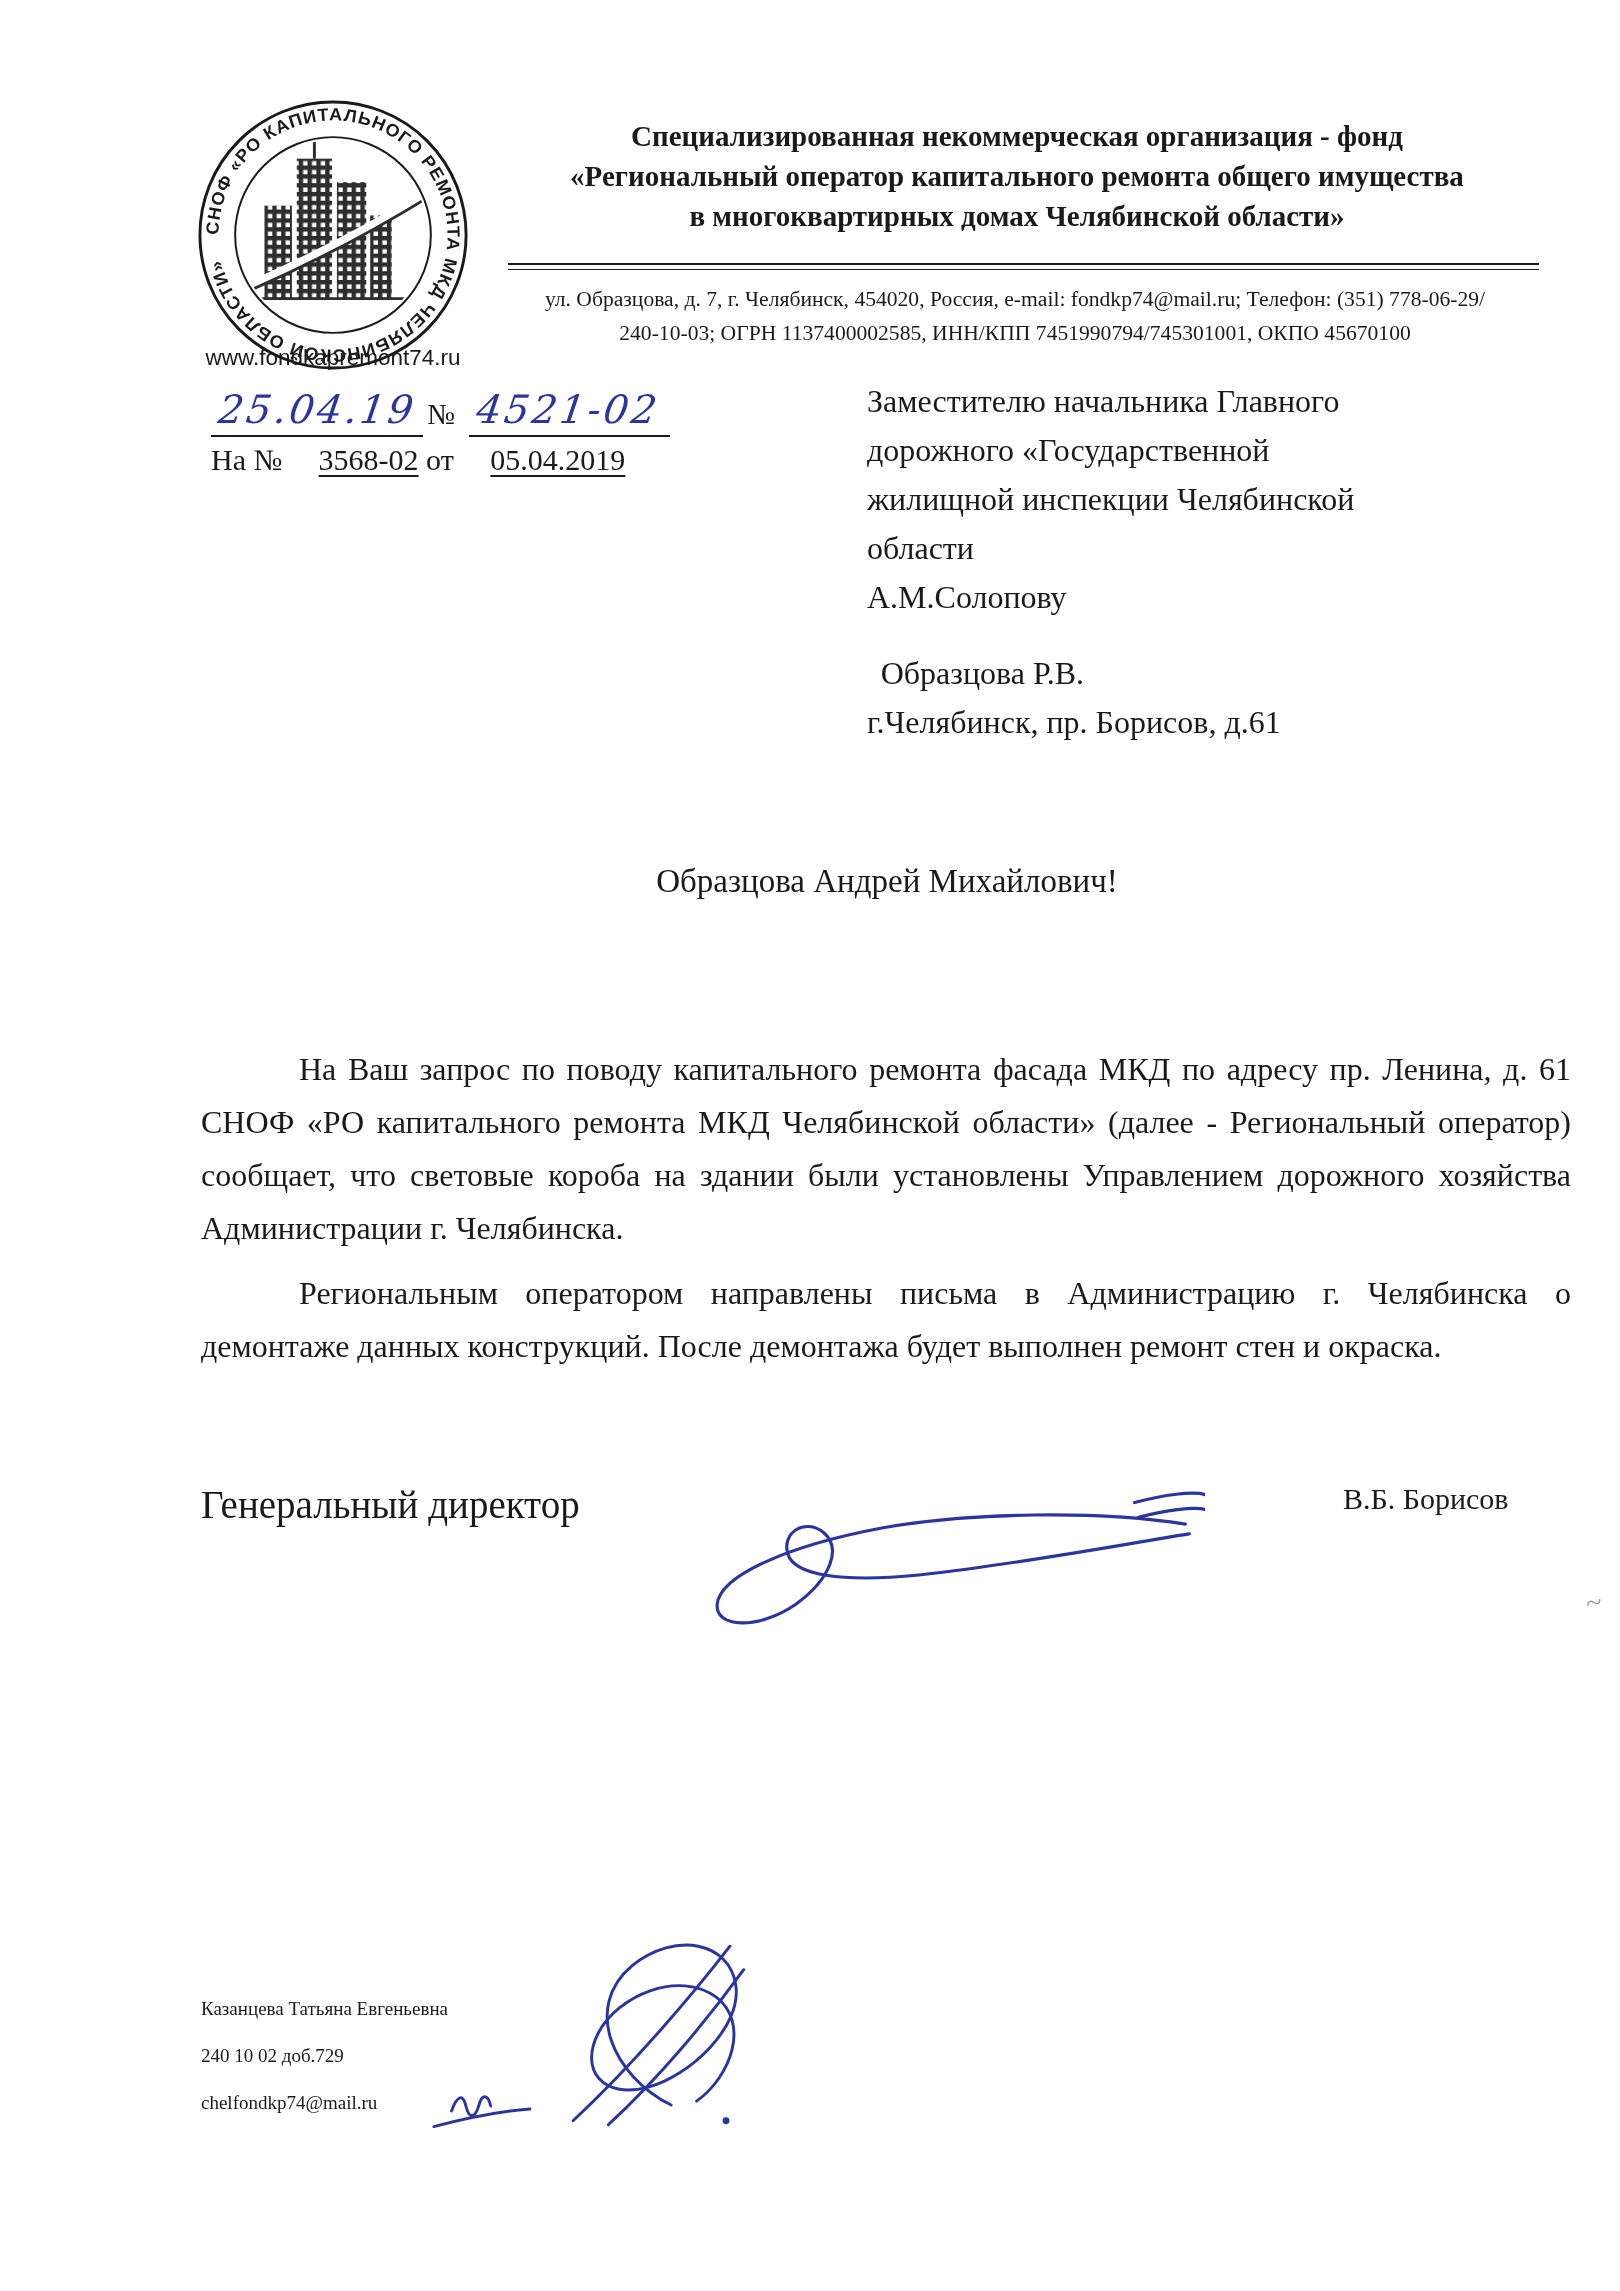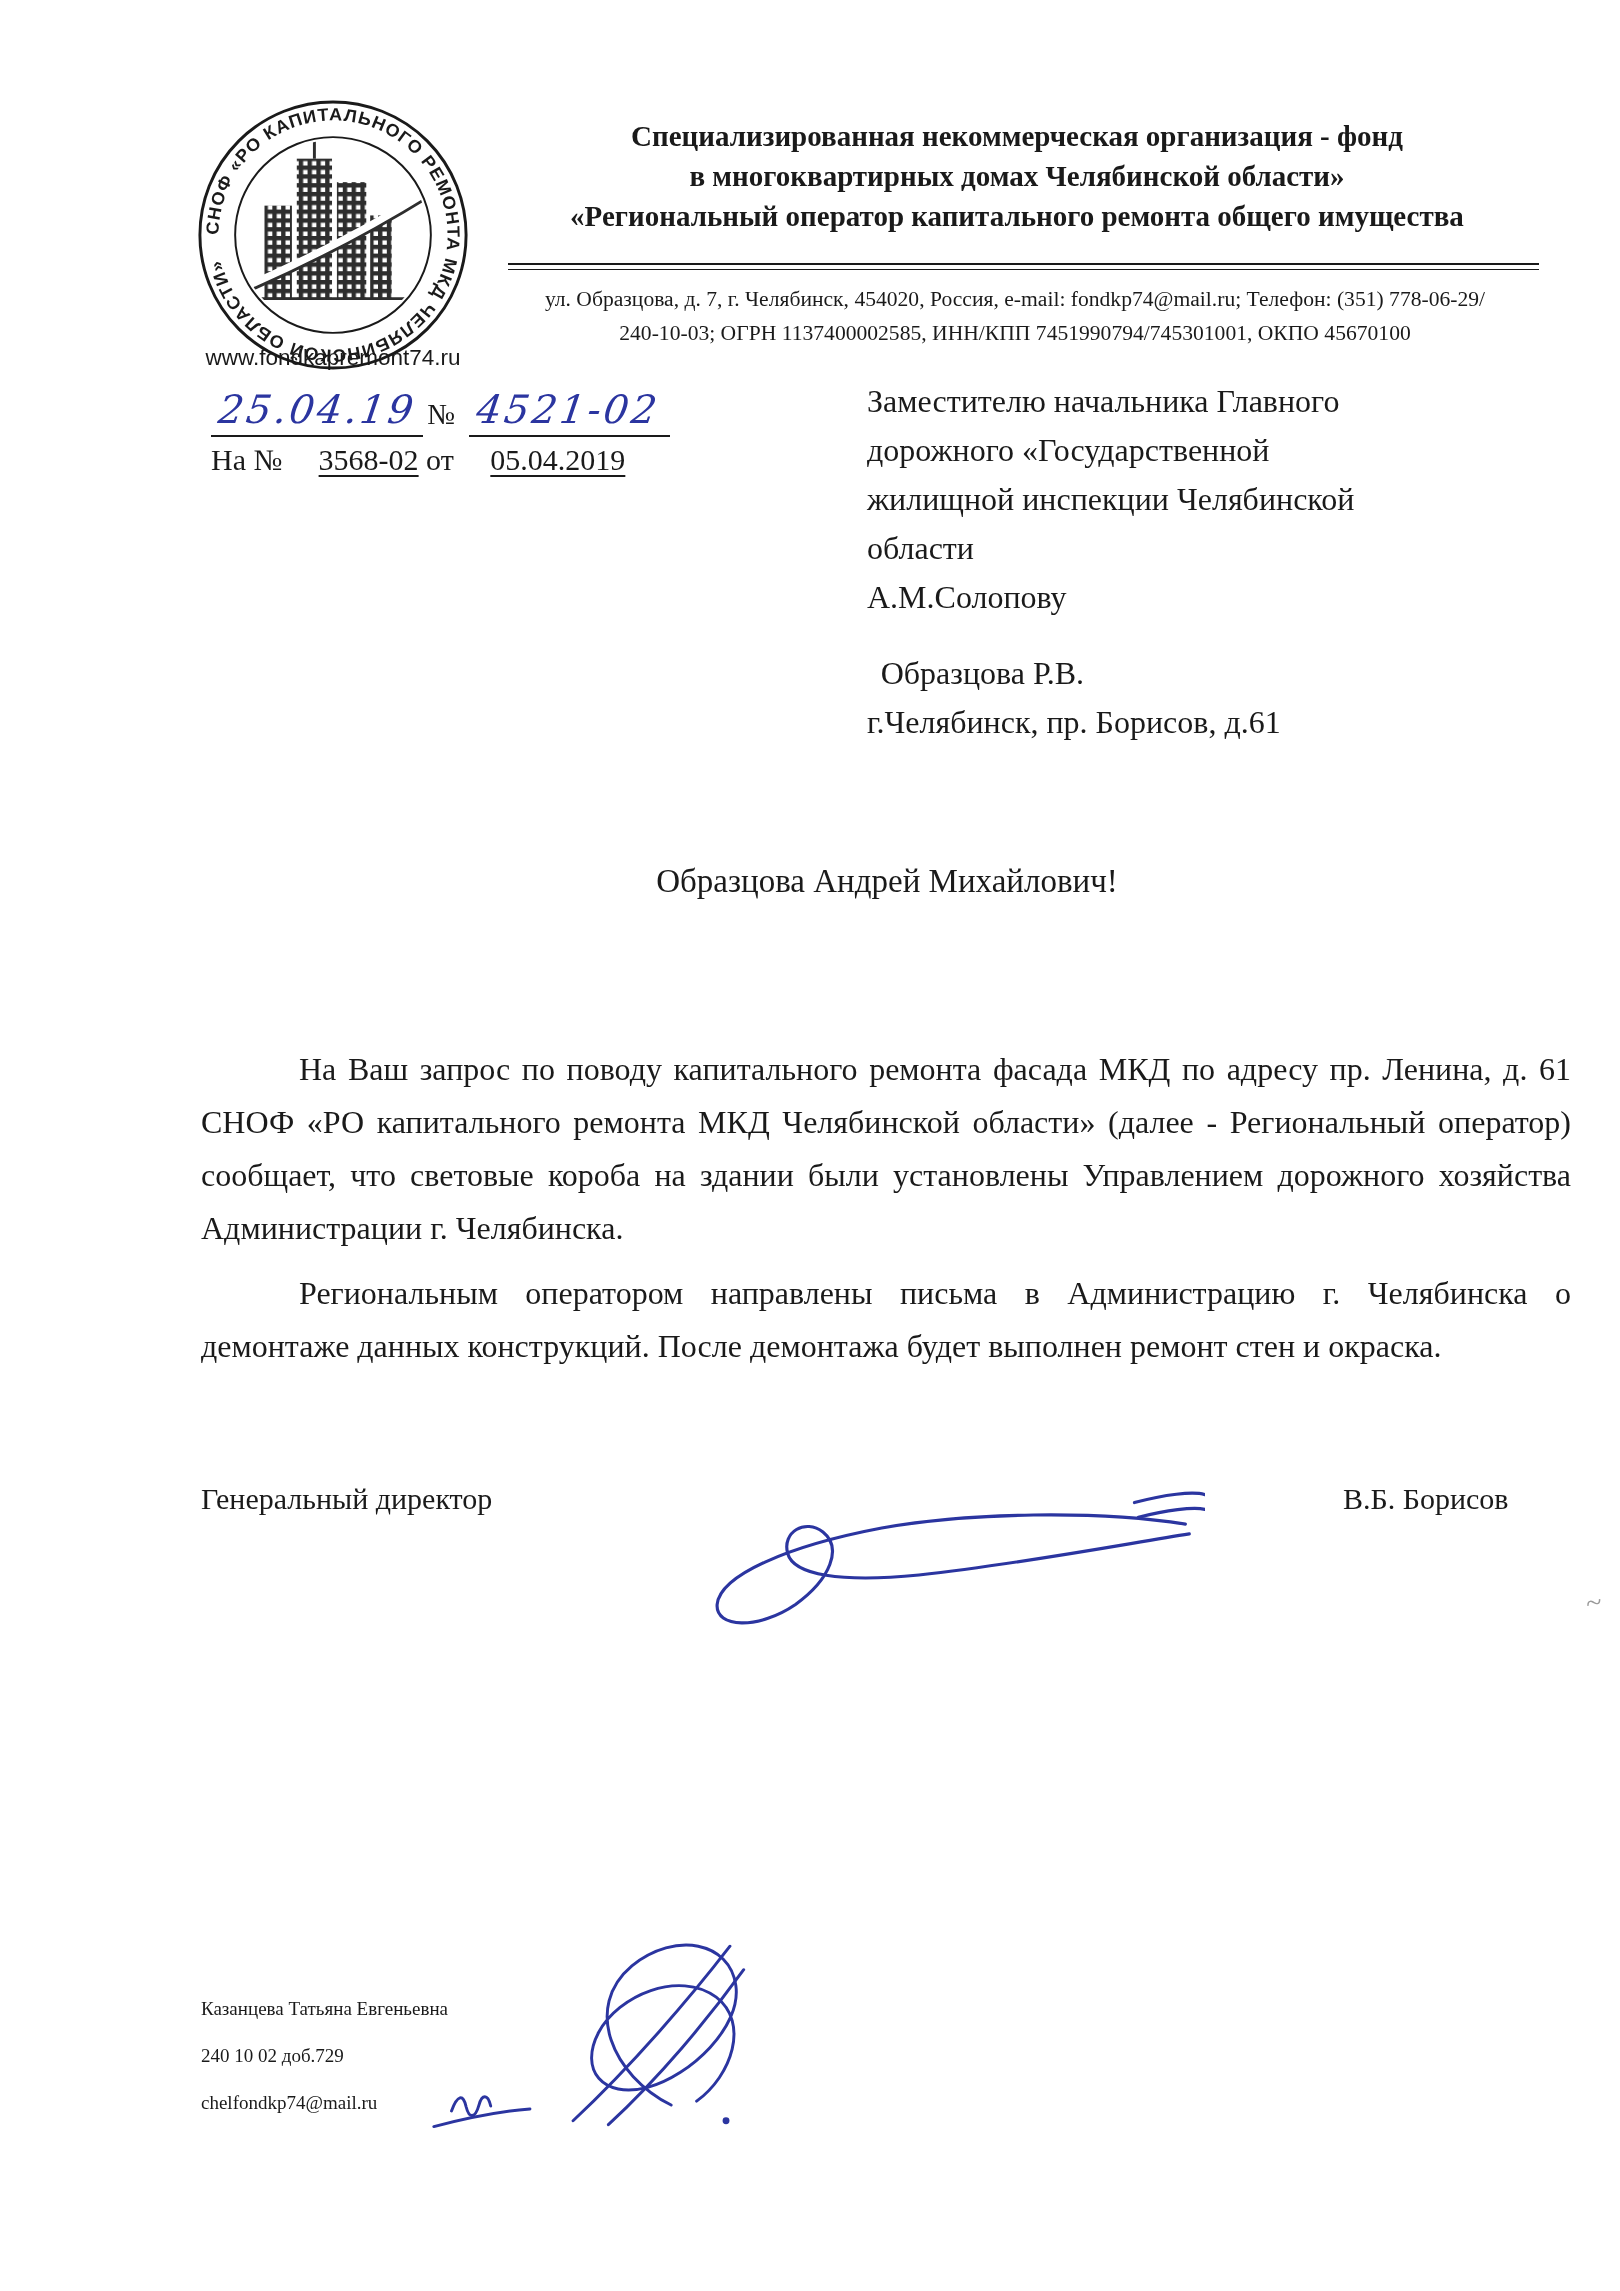--- a/index.html
+++ b/index.html
@@ -47,21 +47,21 @@
 
   
   .salutation { left:201px; top:863px; width:1372px; text-align:center; font-size:33px; }
 
   
   .body-text { left:201px; top:1031px; width:1370px;
     font-size:32px; line-height:53px; text-align:justify; }
   .body-text p { text-indent:98px;margin-top:12px; }
 
   
-  .sig-title { left:201px; top:1482px; font-size:30px; }
+  .sig-title { left:201px; top:1482px; font-size:39px; }
   .sig-name  { left:1343px; top:1482px; font-size:30px; }
   .sig-main  { left:676px; top:1475px; width:529px; height:157px; }
 
   
   .stray { left:1586px; top:1586px; font-size:29px; color:#9a9a9a;
     transform:rotate(-10deg); }
 
   
   .footer-block { left:201px; top:1985px; font-size:19px; line-height:47px; }
   .sig-footer { left:426px; top:1926px; width:402px; height:211px; }
@@ -96,22 +96,22 @@
     <line x1="121" y1="38" x2="121" y2="62" stroke="#2e2e2e" stroke-width="3"></line>
     <path d="M 45 196 C 110 168 180 132 238 96" fill="none" stroke="#ffffff" stroke-width="9"></path>
     <path d="M 45 201 C 110 173 180 137 238 101" fill="none" stroke="#2e2e2e" stroke-width="3"></path>
     <line x1="48" y1="205" x2="235" y2="205" stroke="#2e2e2e" stroke-width="3"></line>
   </g>
 </svg>
 <div class="abs logo-site">www.fondkapremont74.ru</div>
 
 <div class="abs org-block">
   <div>Специализированная некоммерческая организация - фонд</div>
+  <div>«Региональный оператор капитального ремонта общего имущества</div>
   <div>в многоквартирных домах Челябинской области»</div>
-  <div>«Региональный оператор капитального ремонта общего имущества</div>
 </div>
 
 <div class="abs head-rule"></div>
 
 <div class="abs contact-block">
   <div>ул. Образцова, д. 7, г. Челябинск, 454020, Россия, e-mail: fondkp74@mail.ru; Телефон: (351) 778-06-29/</div>
   <div>240-10-03; ОГРН 1137400002585, ИНН/КПП 7451990794/745301001, ОКПО 45670100</div>
 </div>
 
 <div class="abs ref-row1">

